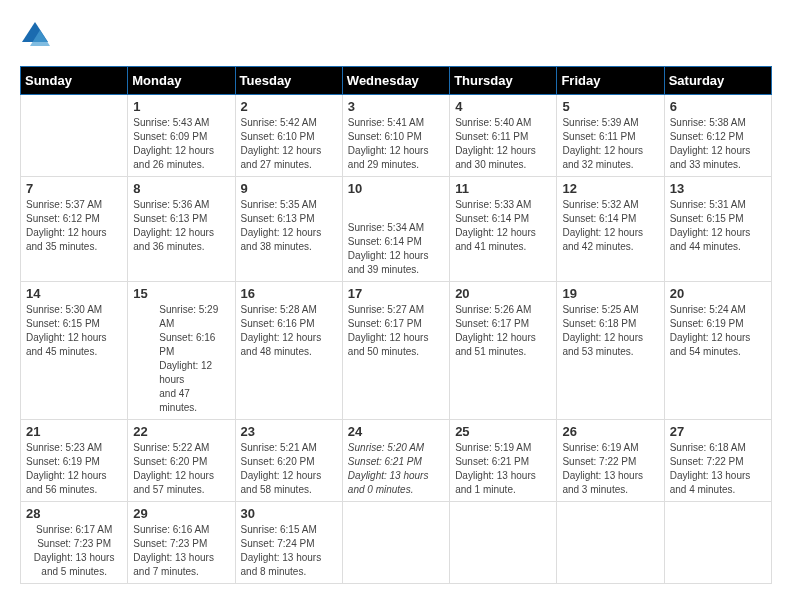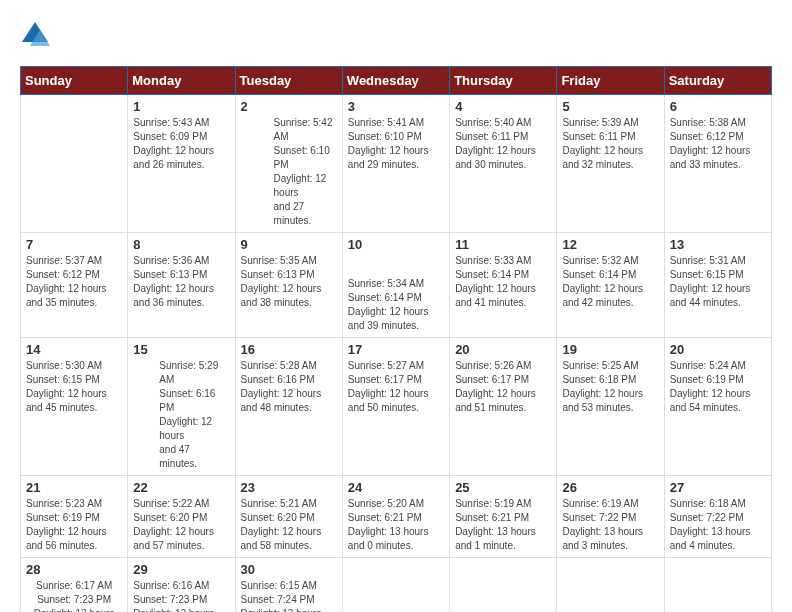--- a/index.html
+++ b/index.html
@@ -51,21 +51,21 @@
     .location {
       font-size: 16px;
       color: #555;
     }
     .calendar {
       width: 100%;
       border-collapse: collapse;
       font-size: 11px;
     }
     .calendar th {
-      background: #7f1d1d;
+      background: #000000;
       color: #fff;
       padding: 6px 4px;
       text-align: left;
       font-size: 13px;
       font-weight: bold;
       border: 1px solid #1a6bb0;
     }
     .calendar td {
       vertical-align: top;
       padding: 4px 5px;
@@ -127,21 +127,21 @@
         <td class="empty-cell"></td>
         <td>
           <span class="day-number">1</span>
           <div class="day-info" style="white-space: pre-line;">Sunrise: 5:43 AM
 Sunset: 6:09 PM
 Daylight: 12 hours
 and 26 minutes.</div>
         </td>
         <td>
           <span class="day-number">2</span>
-          <div class="day-info" style="white-space: pre-line; margin-left: 33px;">Sunrise: 5:42 AM
+          <div class="day-info" style="white-space: pre-line;">Sunrise: 5:42 AM
 Sunset: 6:10 PM
 Daylight: 12 hours
 and 27 minutes.</div>
         </td>
         <td>
           <span class="day-number">3</span>
           <div class="day-info" style="white-space: pre-line;">Sunrise: 5:41 AM
 Sunset: 6:10 PM
 Daylight: 12 hours
 and 29 minutes.</div>
@@ -287,21 +287,21 @@
         </td>
         <td>
           <span class="day-number">23</span>
           <div class="day-info" style="white-space: pre-line;">Sunrise: 5:21 AM
 Sunset: 6:20 PM
 Daylight: 12 hours
 and 58 minutes.</div>
         </td>
         <td>
           <span class="day-number">24</span>
-          <div class="day-info" style="white-space: pre-line;">Sunrise: 5:20 AM
+          <div class="day-info" style="white-space: pre-line; font-style: italic;">Sunrise: 5:20 AM
 Sunset: 6:21 PM
 Daylight: 13 hours
 and 0 minutes.</div>
         </td>
         <td>
           <span class="day-number">25</span>
           <div class="day-info" style="white-space: pre-line;">Sunrise: 5:19 AM
 Sunset: 6:21 PM
 Daylight: 13 hours
 and 1 minute.</div>

